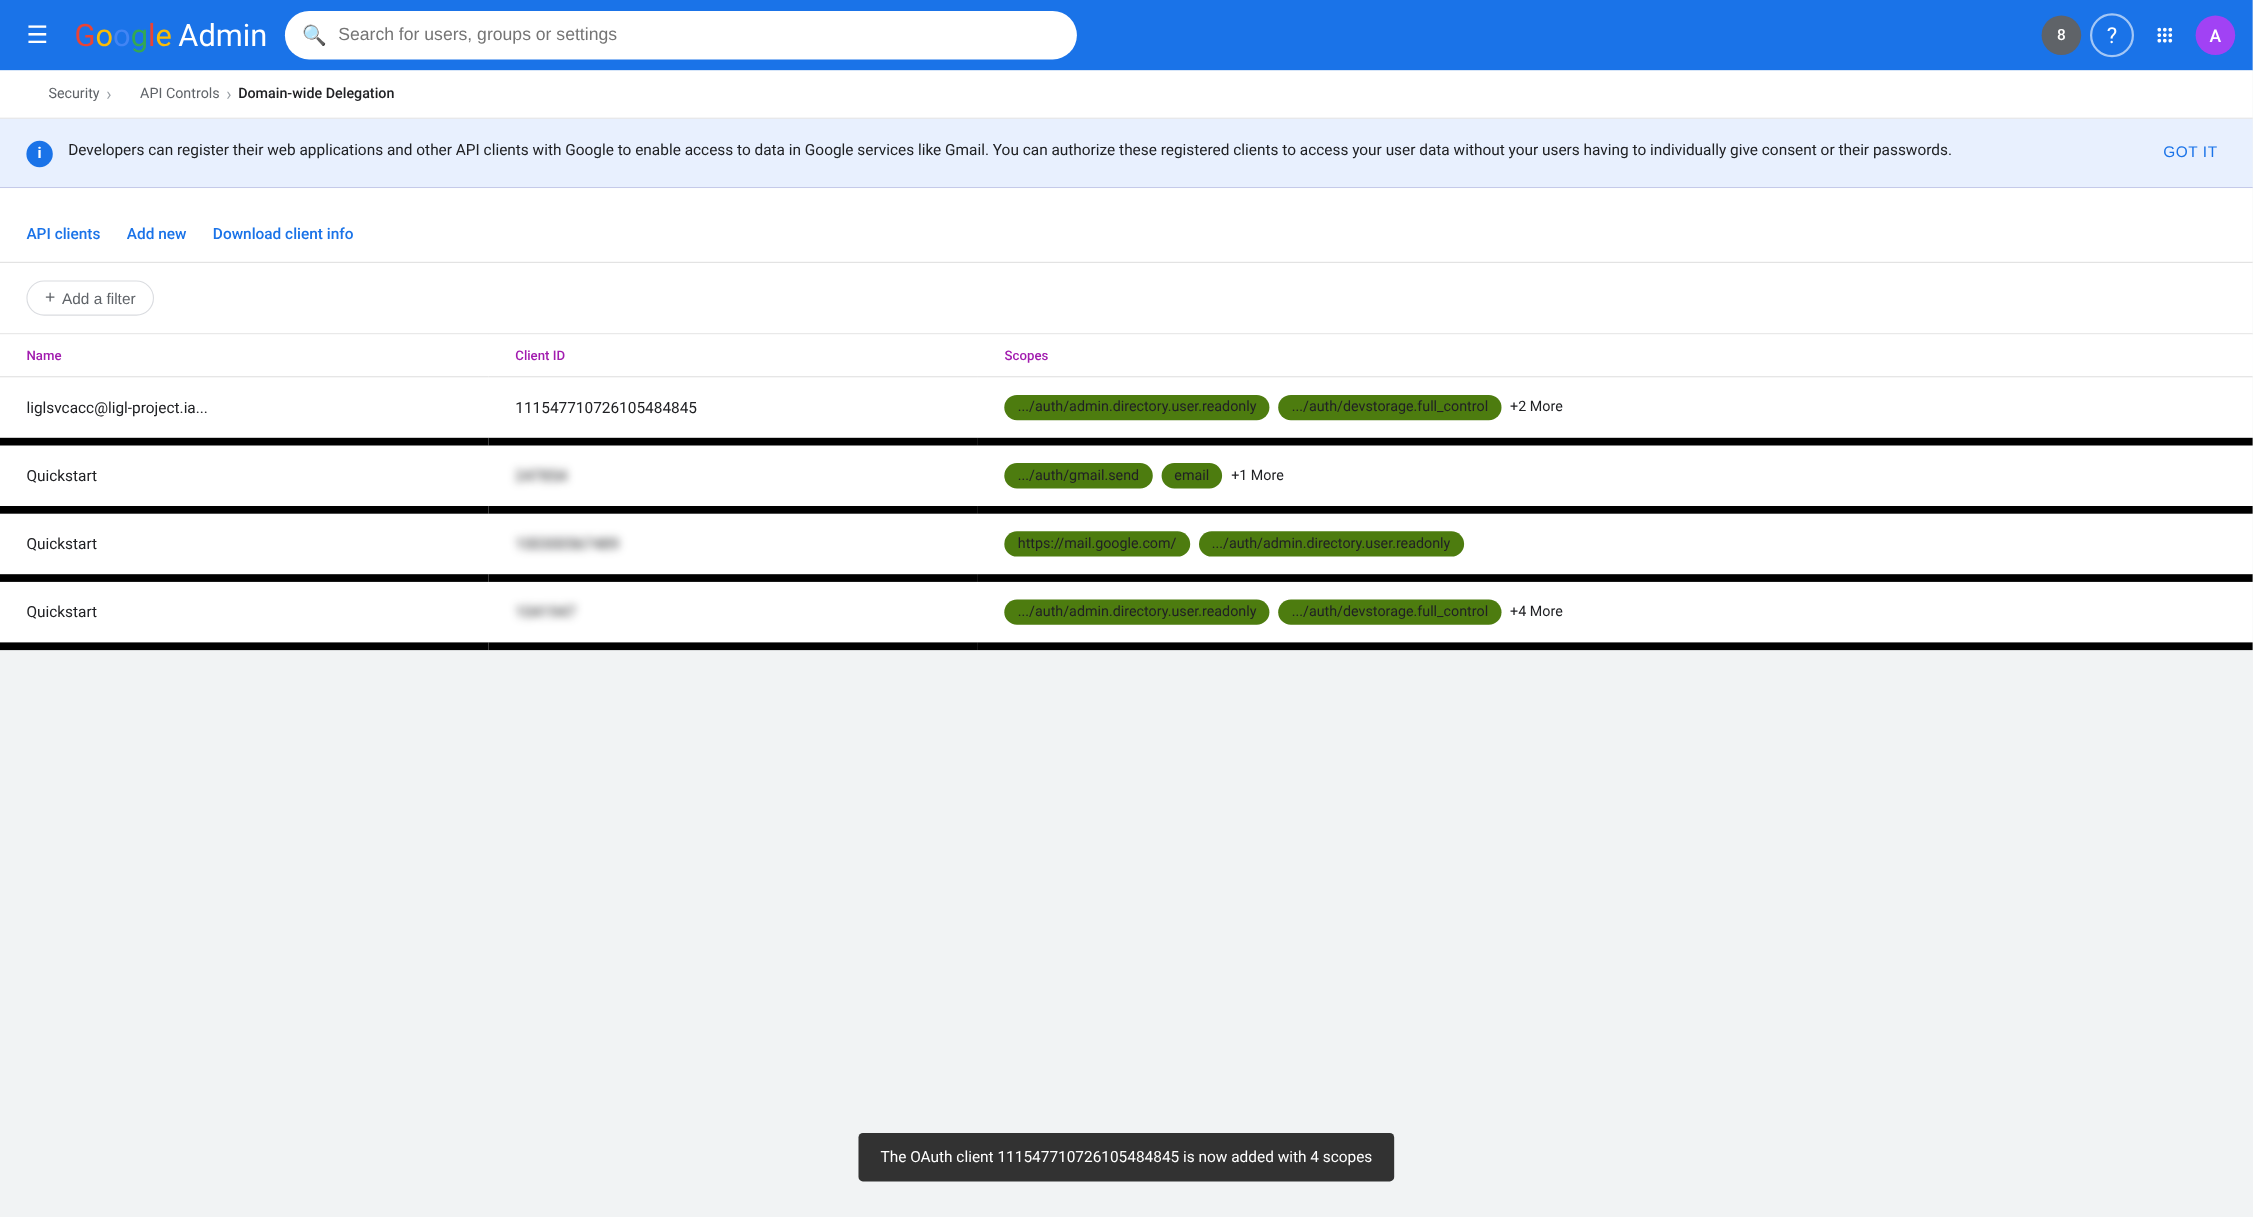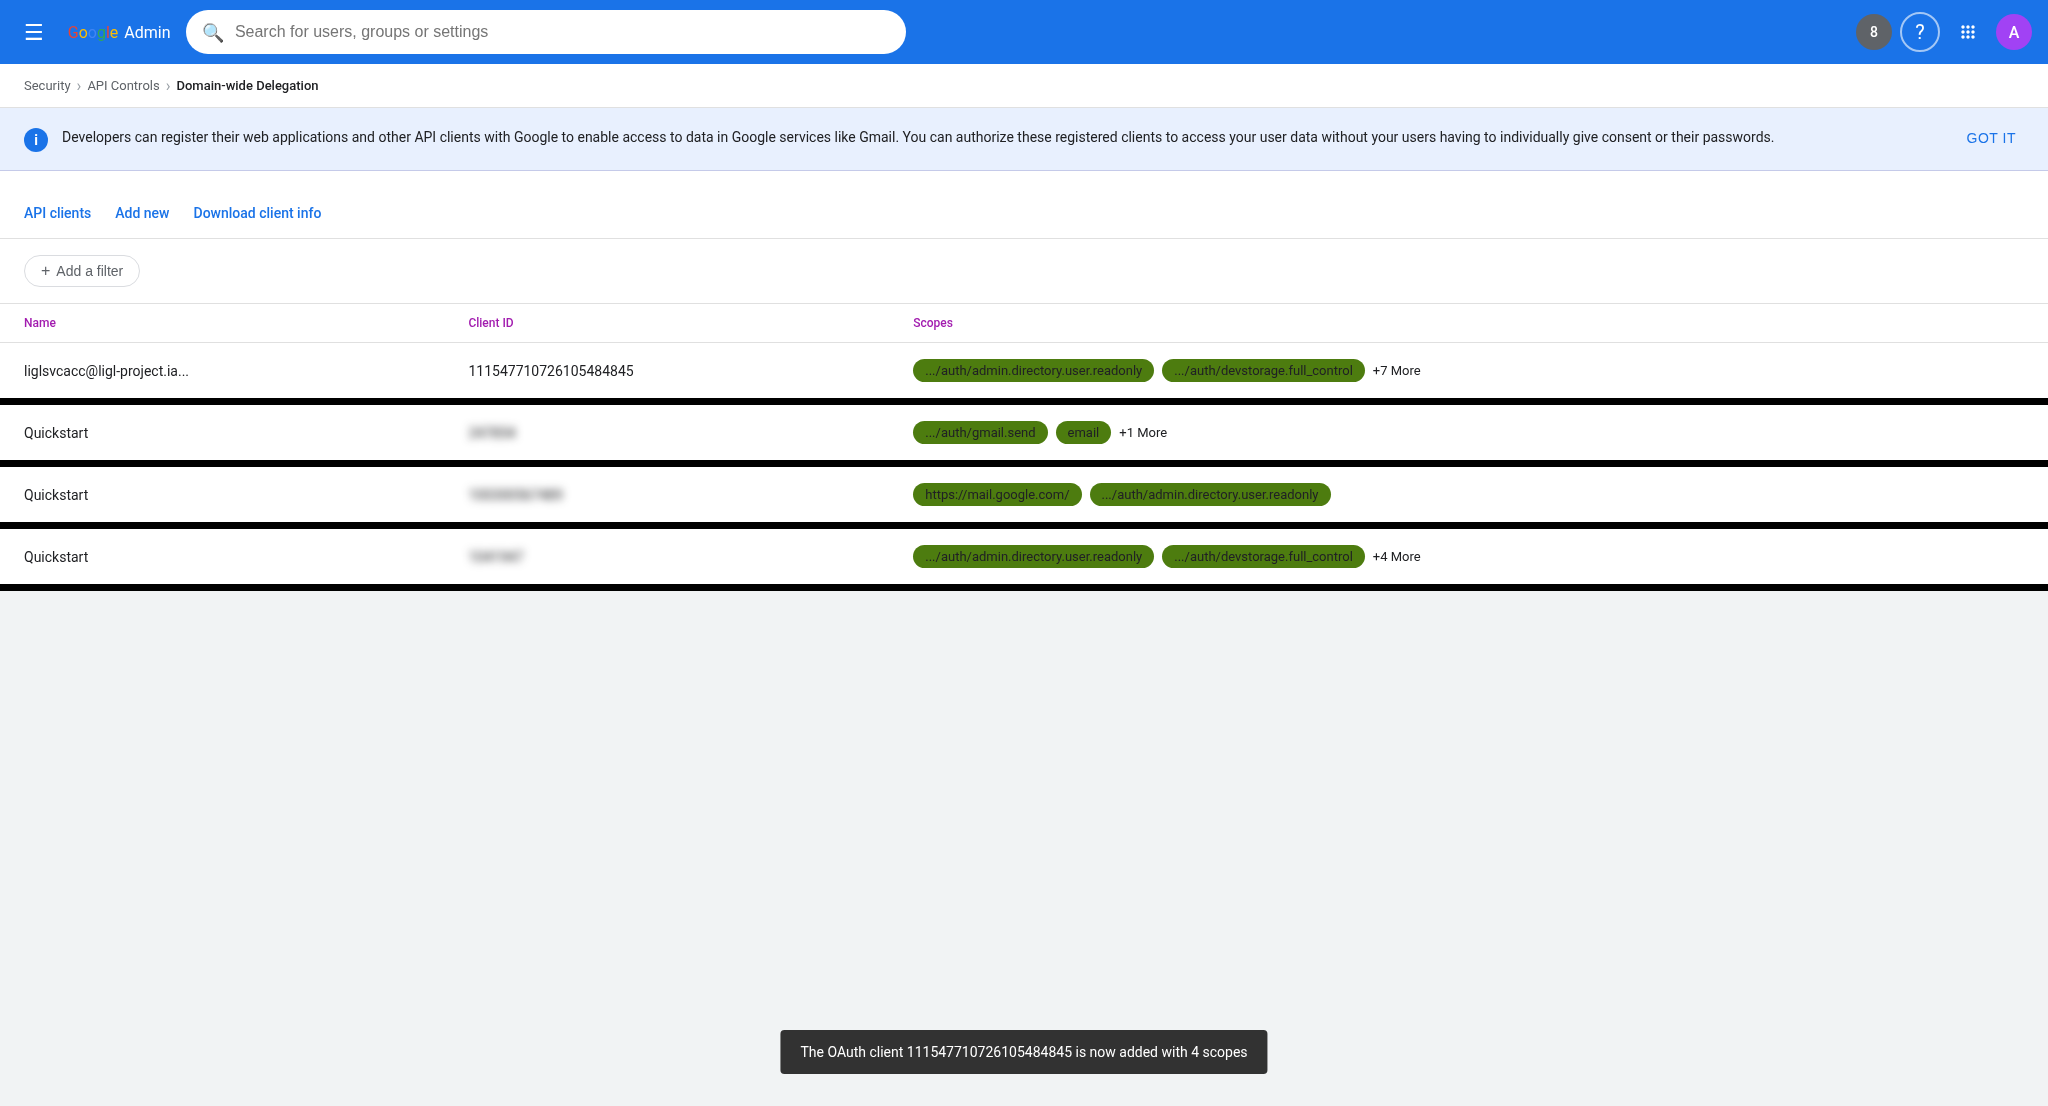--- a/index.html
+++ b/index.html
@@ -18,21 +18,21 @@
       color: #fff;
       font-size: 22px;
       cursor: pointer;
       padding: 8px;
     }
     .nav-logo {
       display: flex;
       align-items: center;
       gap: 6px;
       color: #fff;
-      font-size: 16px;
+      font-size: 28px;
       font-weight: 400;
       white-space: nowrap;
     }
     .nav-search {
       flex: 1;
       max-width: 720px;
       display: flex;
       align-items: center;
       background: #fff;
       border-radius: 24px;
@@ -89,21 +89,21 @@
     .breadcrumb {
       display: flex;
       align-items: center;
       padding: 12px 24px;
       background: #fff;
       font-size: 13px;
       color: #5f6368;
       gap: 6px;
       border-bottom: 1px solid #e0e0e0;
     }
-    .breadcrumb a { color: #5f6368; text-decoration: none; }
+    .breadcrumb a { color: #5f6368; text-decoration: none; margin-left: 20px; }
     .breadcrumb .current { color: #202124; font-weight: 500; }
     .breadcrumb .chevron { font-size: 16px; color: #9aa0a6; }
 
     
     .info-banner {
       display: flex;
       align-items: flex-start;
       background: #e8f0fe;
       padding: 18px 24px;
       gap: 14px;
@@ -319,21 +319,21 @@
     </thead>
     <tbody id="table-body">
 
     <tr>
           <td>liglsvcacc@ligl-project.ia...</td>
           <td>111547710726105484845</td>
           <td>
             <div class="scopes-cell">
               <span class="scope-chip">.../auth/admin.directory.user.readonly</span>
               <span class="scope-chip">.../auth/devstorage.full_control</span>
-              <span class="more-badge">+7 More</span>
+              <span class="more-badge">+2 More</span>
             </div>
           </td>
         </tr>
         <tr>
           <td>Quickstart</td>
           <td><span class="blurred">247854</span></td>
           <td>
             <div class="scopes-cell">
               <span class="scope-chip">.../auth/gmail.send</span>
               <span class="scope-chip">email</span>

